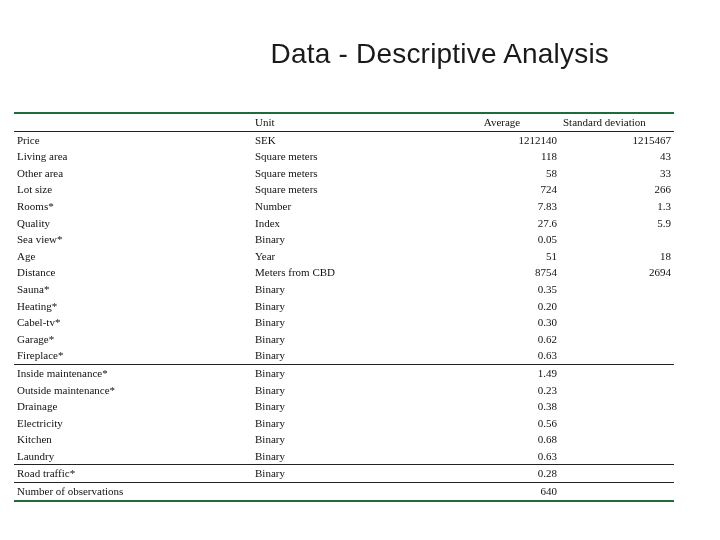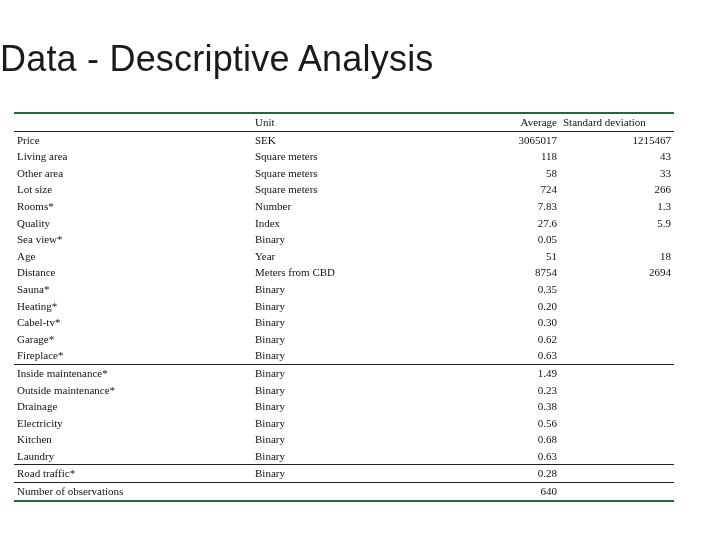--- a/index.html
+++ b/index.html
@@ -19,23 +19,23 @@
     left: 0; top: 0;
     width: 720px;
     height: 540px;
     background: #ffffff;
   }
   .slide-title {
     position: absolute;
     left: 0;
     top: 38px;
     width: 609px;
-    text-align: left;
+    text-align: right;
     font-family: "Liberation Sans", sans-serif;
-    font-size: 36px;
+    font-size: 28px;
     font-weight: normal;
     color: #1a1a1a;
     letter-spacing: 0.2px;
   }
   .table-wrap {
     position: absolute;
     left: 14px;
     top: 112px;
     width: 636px;
   }
@@ -57,21 +57,21 @@
   }
   .col-label { width: 232px; text-align: left; }
   .col-unit  { width: 186px; text-align: left; }
   .col-avg   { width: 110px; text-align: right; padding-right: 8px; }
   .col-sd    { width: 108px; text-align: right; padding-right: 6px; }
 
   thead th {
     font-weight: normal;
     text-align: left;
   }
-  thead th.col-avg { text-align: right; }
+  thead th.col-avg { text-align: center; }
   thead th.col-sd  { text-align: left; }
 
   
   tr.top-rule > * { border-top: 2.2px solid #1f6b3a; }
   tr.head-rule > * { border-bottom: 1.1px solid #222222; }
   tr.group-rule > * { border-top: 1.1px solid #222222; }
   tr.bottom-rule > * { border-bottom: 2.2px solid #1f6b3a; }
   tr.obs-rule > * { border-top: 1.1px solid #222222; margin-top: 24px; }
 </style>
 </head>
@@ -89,21 +89,21 @@
           <th class="col-unit">Unit</th>
           <th class="col-avg">Average</th>
           <th class="col-sd">Standard deviation</th>
         </tr>
       </thead>
       <tbody>
 
         <tr>
           <td class="col-label">Price</td>
           <td class="col-unit">SEK</td>
-          <td class="col-avg">3065017</td>
+          <td class="col-avg">1212140</td>
           <td class="col-sd">1215467</td>
         </tr>
         <tr>
           <td class="col-label">Living area</td>
           <td class="col-unit">Square meters</td>
           <td class="col-avg">118</td>
           <td class="col-sd">43</td>
         </tr>
         <tr>
           <td class="col-label">Other area</td>

